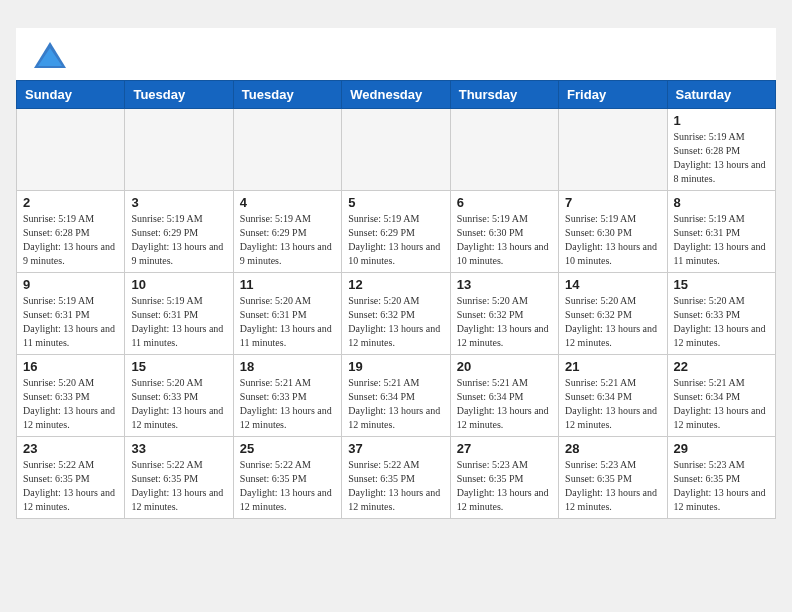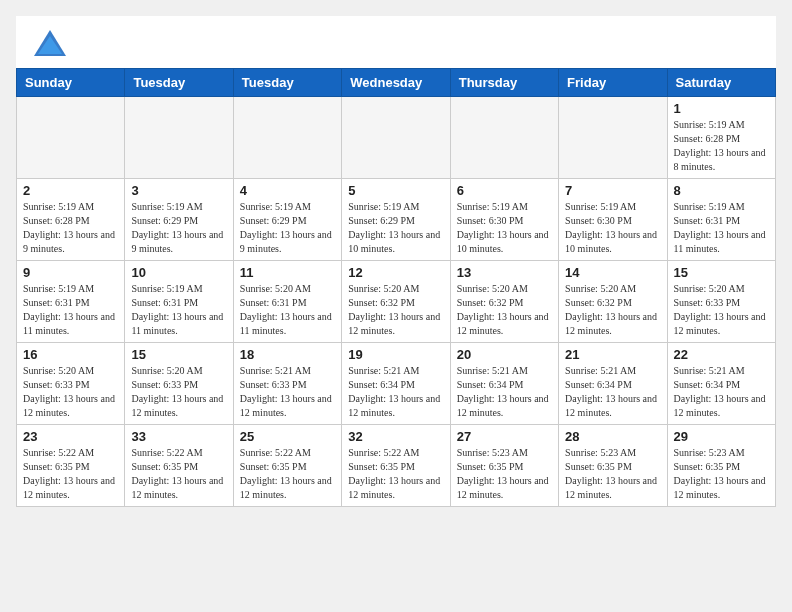--- a/index.html
+++ b/index.html
@@ -6,21 +6,21 @@
     body {
       font-family: Arial, sans-serif;
       background: #f0f0f0;
       width: 792px;
       min-height: 612px;
       padding: 16px;
     }
     .page {
       background: #fff;
       width: 760px;
-      margin: 0 auto;
+      margin: 12px auto;
     }
     .header {
       display: flex;
       justify-content: space-between;
       align-items: flex-start;
       padding: 12px 16px 8px 16px;
     }
     .logo {
       display: flex;
       align-items: center;
@@ -224,21 +224,21 @@
           </td>
           <td>
             <span class="day-number">33</span>
             <div class="day-info">Sunrise: 5:22 AM<br>Sunset: 6:35 PM<br>Daylight: 13 hours and 12 minutes.</div>
           </td>
           <td>
             <span class="day-number">25</span>
             <div class="day-info">Sunrise: 5:22 AM<br>Sunset: 6:35 PM<br>Daylight: 13 hours and 12 minutes.</div>
           </td>
           <td>
-            <span class="day-number">32</span>
+            <span class="day-number">37</span>
             <div class="day-info">Sunrise: 5:22 AM<br>Sunset: 6:35 PM<br>Daylight: 13 hours and 12 minutes.</div>
           </td>
           <td>
             <span class="day-number">27</span>
             <div class="day-info">Sunrise: 5:23 AM<br>Sunset: 6:35 PM<br>Daylight: 13 hours and 12 minutes.</div>
           </td>
           <td>
             <span class="day-number">28</span>
             <div class="day-info">Sunrise: 5:23 AM<br>Sunset: 6:35 PM<br>Daylight: 13 hours and 12 minutes.</div>
           </td>

